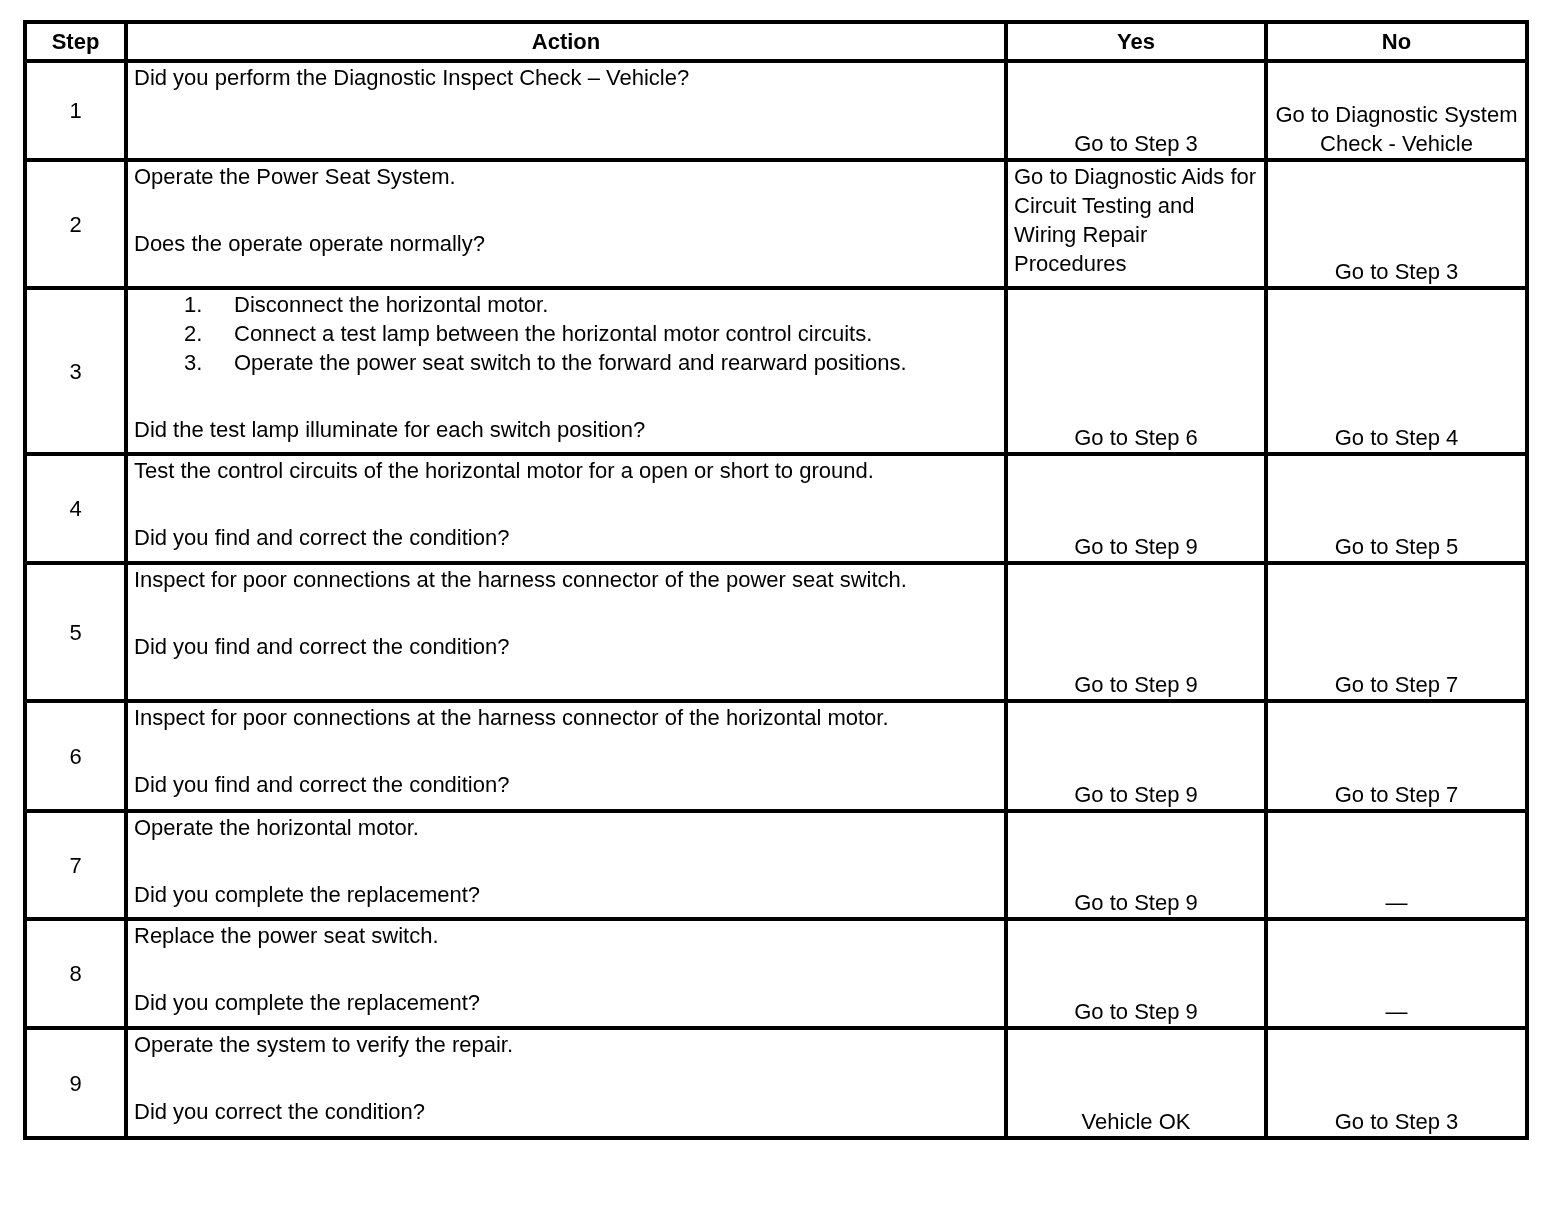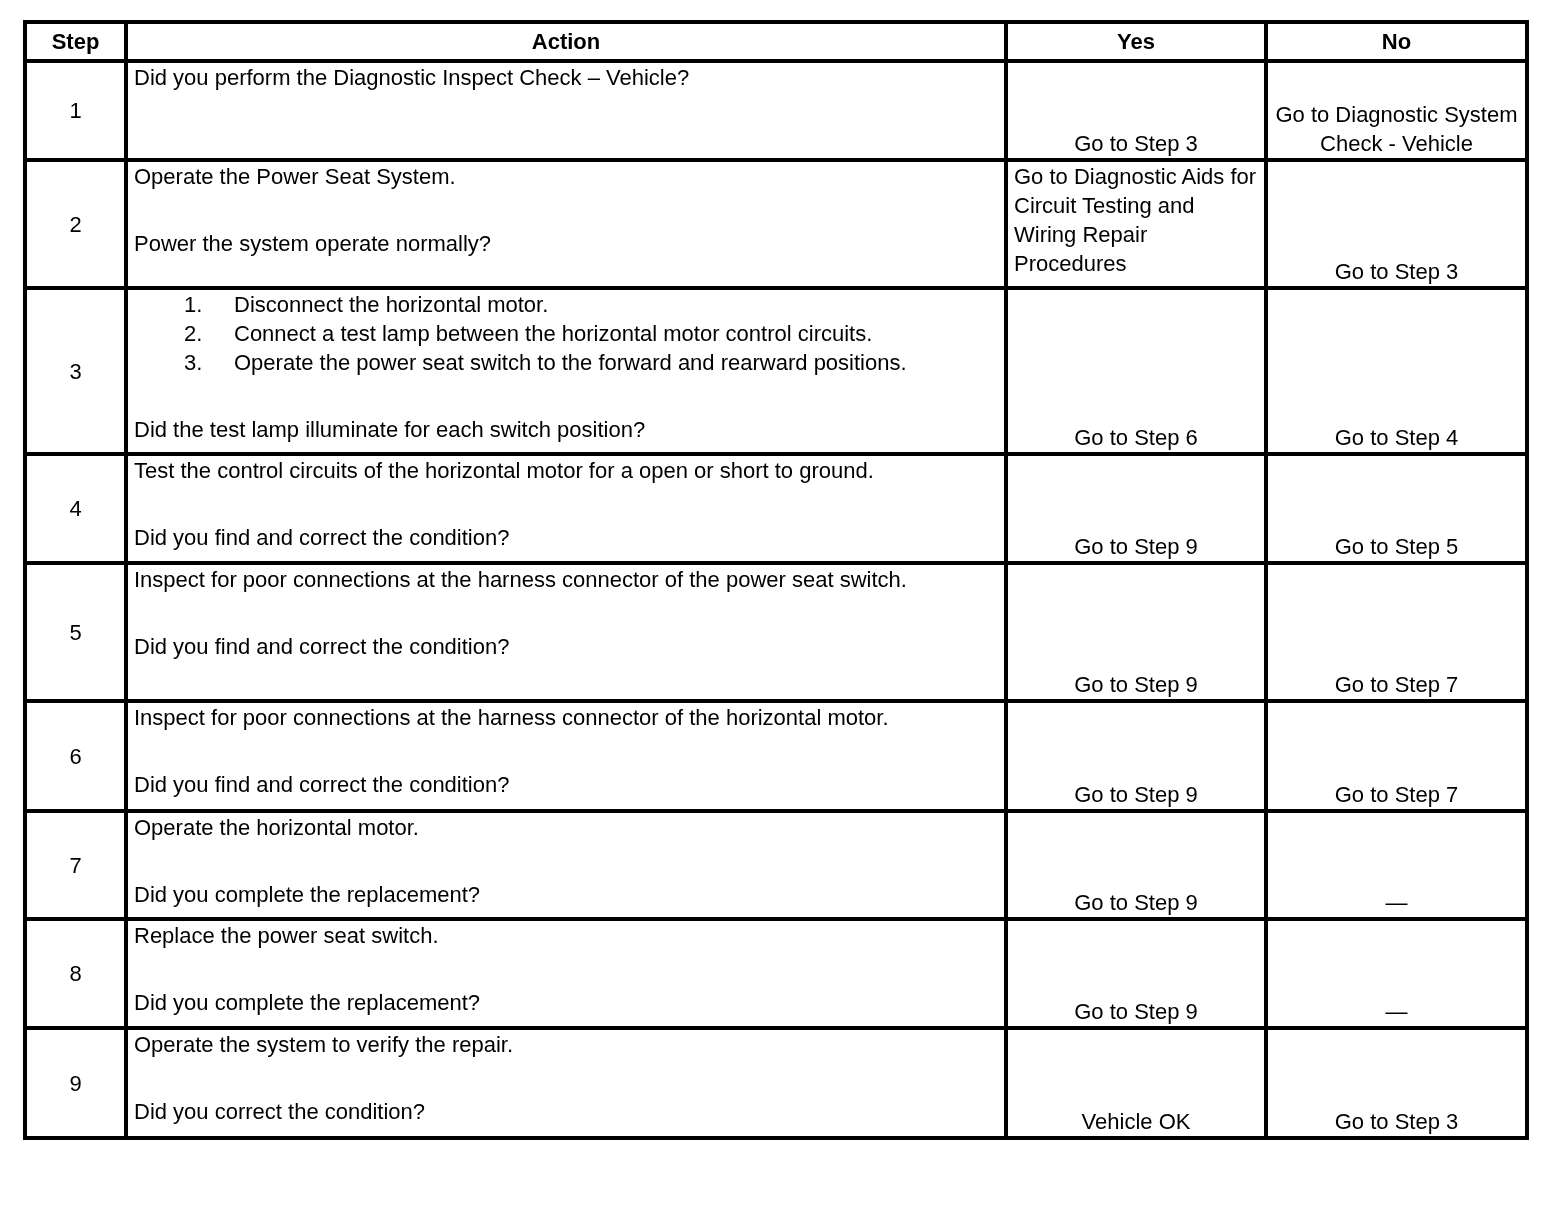--- a/index.html
+++ b/index.html
@@ -108,21 +108,21 @@
       </td>
       <td class="yes">Go to Step 3</td>
       <td class="no left-text" style="vertical-align:bottom;">Go to Diagnostic System Check - Vehicle</td>
     </tr>
 
     <tr style="height:128px;">
       <td class="step">2</td>
       <td class="action">
         <div>Operate the Power Seat System.</div>
         <div class="spacer2"></div>
-        <div>Power the system operate normally?</div>
+        <div>Does the operate operate normally?</div>
       </td>
       <td class="top-text">Go to Diagnostic Aids for Circuit Testing and Wiring Repair Procedures</td>
       <td class="no">Go to Step 3</td>
     </tr>
 
     <tr style="height:166px;">
       <td class="step">3</td>
       <td class="action">
         <ol class="substeps">
           <li>

